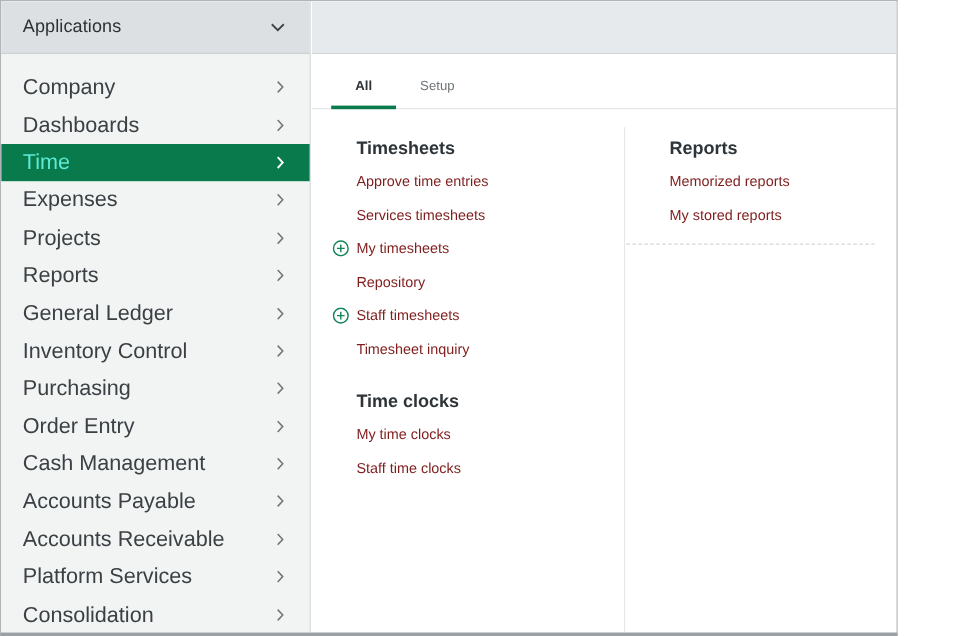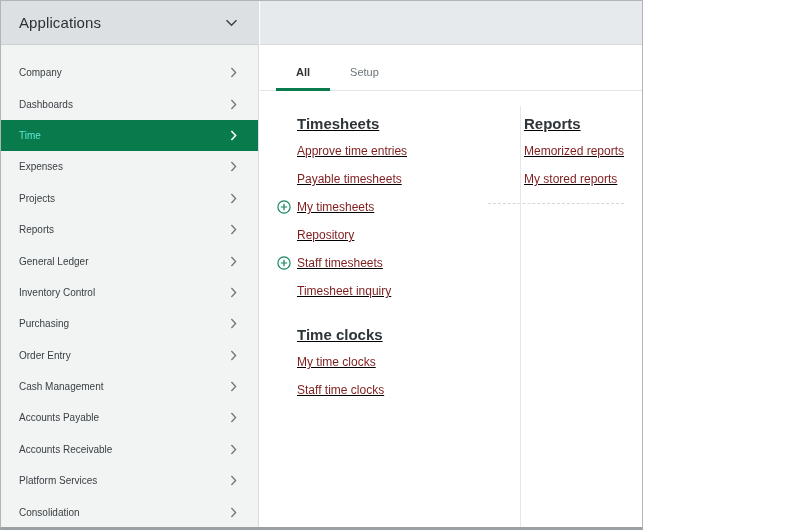--- a/index.html
+++ b/index.html
@@ -3,21 +3,21 @@
 <meta charset="utf-8">
 <style>
   * { box-sizing: border-box; }
   html, body { margin: 0; padding: 0; background: #fff; }
   body {
     width: 801px; height: 530px; overflow: hidden;
     font-family: "Liberation Sans", sans-serif;
     -webkit-font-smoothing: antialiased;
   }
   .window {
-    position: relative; width: 643px; height: 530px;
+    position: relative; width: 748px; height: 530px;
     border: 1px solid #b0b5b9;
     border-bottom: 3px solid #9aa0a4;
     background: #fff;
     overflow: hidden;
   }
 
   
   .sidebar {
     position: absolute; left: 0; top: 0; bottom: 0; width: 258px;
     background: #f2f4f4;
@@ -29,21 +29,21 @@
     padding: 0 20px 0 18px;
     border-bottom: 1px solid #ccd1d4;
     cursor: pointer;
   }
   .sidebar-header .hdr-label { font-size: 15px; color: #2c3135; letter-spacing: .1px; }
   .sidebar-list { padding-top: 12px; }
   .side-item {
     height: 31.4px;
     display: flex; align-items: center; justify-content: space-between;
     padding: 0 21px 0 18px;
-    font-size: 10px; color: #3a4044;
+    font-size: 18px; color: #3a4044;
     cursor: pointer;
   }
   .side-item .chev { color: #70767a; display: flex; align-items: center; }
   .side-item.active {
     background: #087a4b; color: #5eead4; font-weight: normal;
   }
   .side-item.active .chev { color: #fff; }
 
   
   .main { position: absolute; left: 259px; top: 0; right: 0; bottom: 0; background: #fff; }
@@ -63,21 +63,21 @@
     font-size: 11px; color: #6d7478;
     cursor: pointer;
   }
   .tab.active { color: #2e3438; font-weight: bold; }
   .tab.active::after {
     content: ""; position: absolute; left: 0; right: 0; bottom: -1px;
     height: 3px; background: #087a4b;
   }
 
   .content { position: absolute; top: 90px; left: 0; right: 0; bottom: 0; display: flex; }
-  .col { padding-top: 14px; text-decoration: underline; }
+  .col { padding-top: 14px; }
   .col-1 { width: 260px; padding-left: 37px; }
   .col-divider {
     position: absolute; left: 260px; top: 15px; bottom: 0;
     width: 1px; background: #e5e8ea;
   }
   .col-2 { flex: 1; padding-left: 38px; padding-right: 18px; }
 
   .section-title {
     margin: 10px 0 12px 0;
     font-size: 15px; font-weight: bold; color: #2e3438;
@@ -244,21 +244,21 @@
       <div class="tab active">All</div>
       <div class="tab">Setup</div>
     </div>
 
     <div class="content">
       <div class="col col-1">
 
         <div class="section">
           <h3 class="section-title">Timesheets</h3>
           <a class="link">Approve time entries</a>
-          <a class="link">Payable timesheets</a>
+          <a class="link">Services timesheets</a>
           <a class="link">
             <svg class="add-icon" viewBox="0 0 14 14">
                 <circle cx="7" cy="7" r="6.1" fill="none" stroke="#12855a" stroke-width="1.2"></circle>
                 <path d="M7 3.8v6.4M3.8 7h6.4" stroke="#12855a" stroke-width="1.2" fill="none"></path>
               </svg>
             <span>My timesheets</span>
           </a>
           <a class="link">Repository</a>
           <a class="link">
             <svg class="add-icon" viewBox="0 0 14 14">

